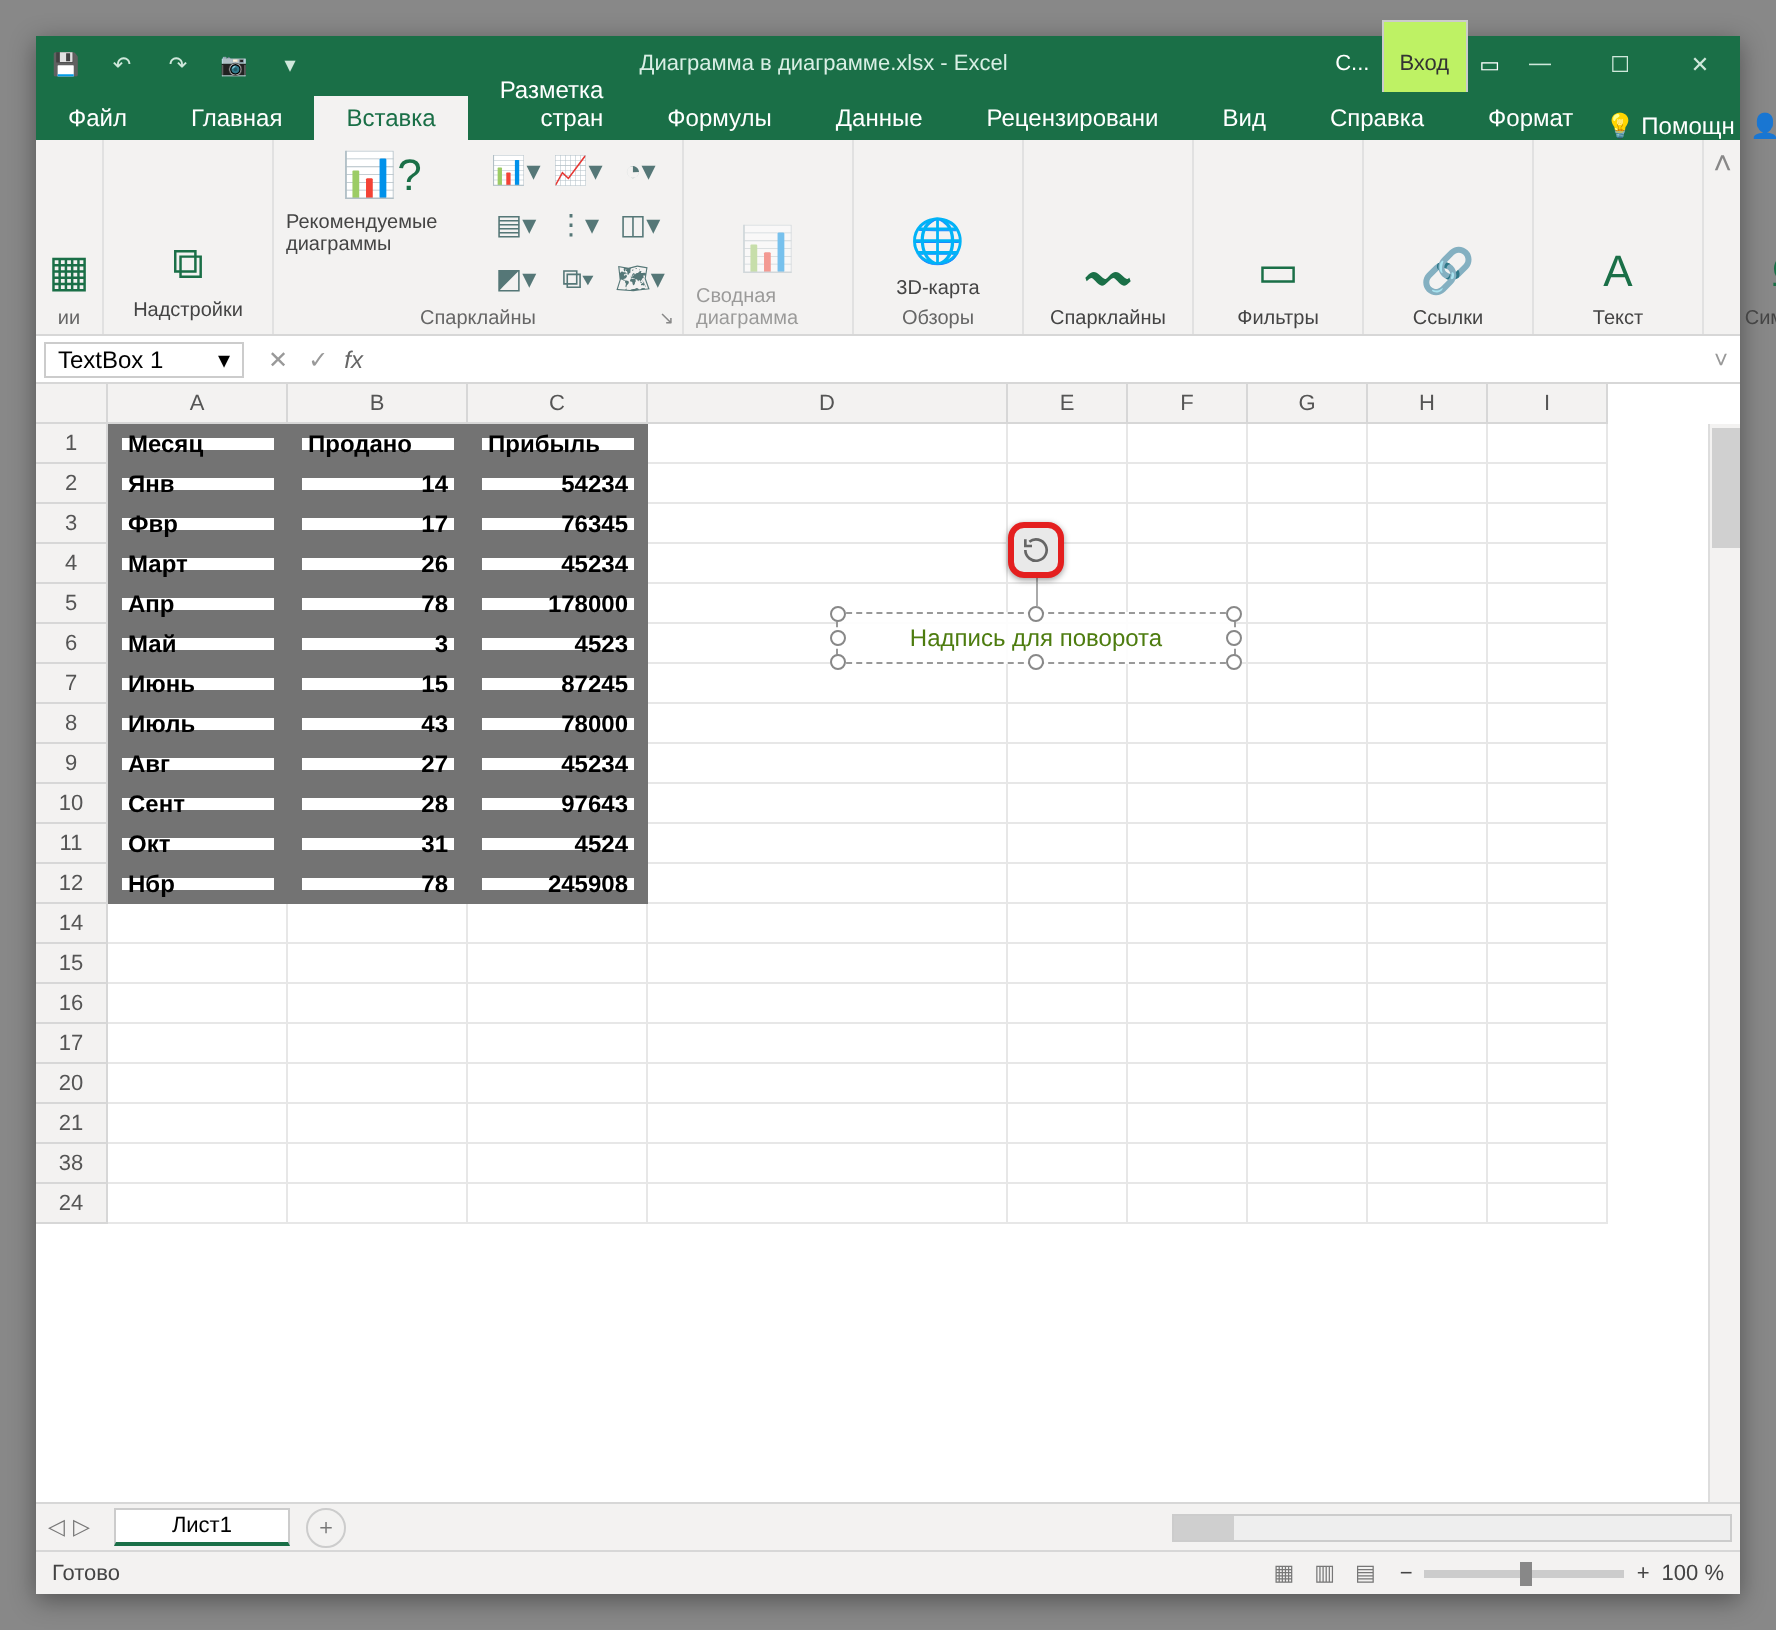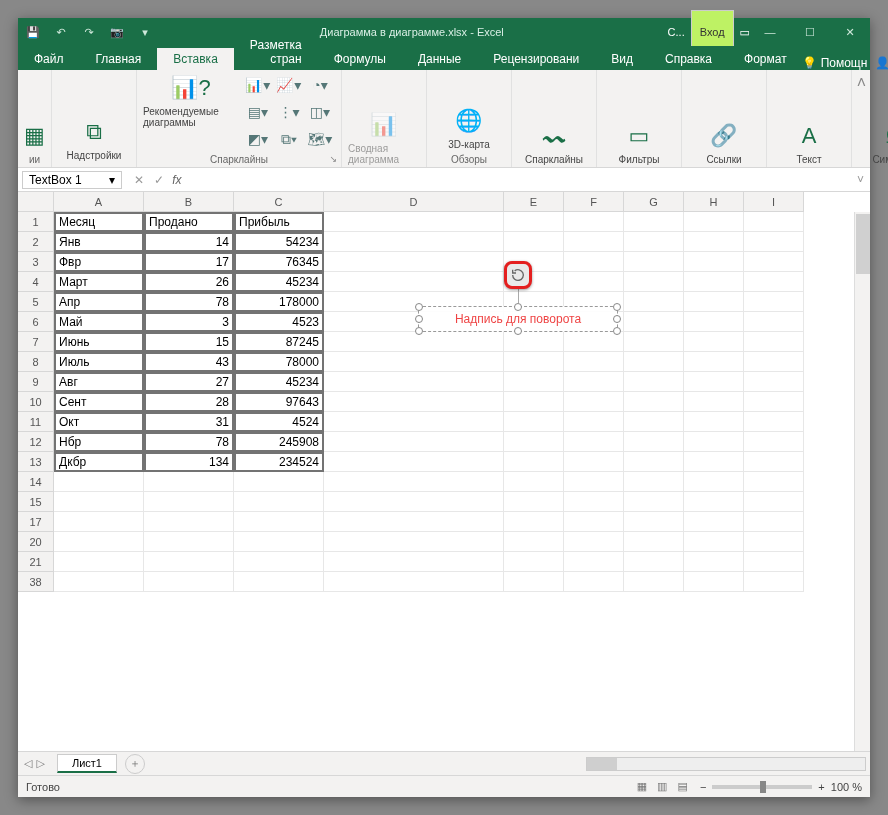--- a/index.html
+++ b/index.html
@@ -38,33 +38,33 @@
 .colhead-row { display: flex; height: 20px; }
 .corner { width: 36px; background: #f3f2f1; border-right: 1px solid #d7d7d7; border-bottom: 1px solid #d7d7d7; }
 .colhead { width: 90px; background: #f3f2f1; border-right: 1px solid #d7d7d7; border-bottom: 1px solid #d7d7d7; display: flex; align-items: center; justify-content: center; font-size: 11px; color: #555; }
 .colhead.wide { width: 180px; }
 .colhead.narrow { width: 60px; }
 .datarow { display: flex; height: 20px; }
 .rowhead { width: 36px; background: #f3f2f1; border-right: 1px solid #d7d7d7; border-bottom: 1px solid #d7d7d7; display: flex; align-items: center; justify-content: center; font-size: 11px; color: #555; }
 .cell { width: 90px; border-right: 1px solid #e7e7e7; border-bottom: 1px solid #e7e7e7; font-size: 12px; padding: 1px 3px; display: flex; align-items: center; }
 .cell.wide { width: 180px; }
 .cell.narrow { width: 60px; }
-.cell.b { border: 2px solid #737373; }
+.cell.b { border: 7px solid #737373; font-weight: bold; }
 .cell.num { justify-content: flex-end; }
-.textbox-shape { position: absolute; left: 400px; top: 114px; width: 200px; height: 26px; border: 1px dashed #999; background: rgba(255,255,255,.9); display: flex; align-items: center; justify-content: center; font-size: 12px; color: #ef4444; }
+.textbox-shape { position: absolute; left: 400px; top: 114px; width: 200px; height: 26px; border: 1px dashed #999; background: rgba(255,255,255,.9); display: flex; align-items: center; justify-content: center; font-size: 12px; color: #4d7c0f; }
 .handle { position: absolute; width: 8px; height: 8px; background: #fff; border: 1px solid #888; border-radius: 50%; }
 .handle.tl { left: -4px; top: -4px; } .handle.tm { left: calc(50% - 4px); top: -4px; } .handle.tr { right: -4px; top: -4px; }
 .handle.ml { left: -4px; top: calc(50% - 4px); } .handle.mr { right: -4px; top: calc(50% - 4px); }
 .handle.bl { left: -4px; bottom: -4px; } .handle.bm { left: calc(50% - 4px); bottom: -4px; } .handle.br { right: -4px; bottom: -4px; }
 .rot-handle { position: absolute; left: calc(50% - 14px); top: -46px; width: 28px; height: 28px; border: 3px solid #e41f1f; border-radius: 8px; background: #e9e9e9; display:flex;align-items:center;justify-content:center; box-shadow: 0 1px 3px rgba(0,0,0,.4);}
 .rot-handle svg { width: 16px; height: 16px; }
 .rot-line { position: absolute; left: 50%; top: -18px; width: 1px; height: 14px; background: #aaa; }
 .sheet-tabs { height: 24px; border-top: 1px solid #d7d7d7; display: flex; align-items: center; font-size: 11px; background: #f3f2f1; }
 .sheet-tabs .navbtns { display: flex; gap: 4px; padding: 0 6px; color: #777; }
-.sheet-tabs .stab { background: #fff; border: 1px solid #ccc; border-bottom: 2px solid #1a6f47; padding: 2px 14px; margin-left: 6px; }
+.sheet-tabs .stab { background: #fff; border: 1px solid #ccc; border-bottom: 2px solid #1a6f47; padding: 2px 28px; margin-left: 6px; }
 .sheet-tabs .add { width: 20px; height: 20px; border: 1px solid #ccc; border-radius: 50%; display: flex; align-items: center; justify-content: center; margin-left: 8px; color: #777; }
 .sheet-tabs .hscroll { flex:1; display:flex; justify-content:flex-end; padding-right:4px; }
 .sheet-tabs .hscroll .track { width: 280px; height: 14px; background: #eee; border: 1px solid #ccc; position: relative; }
 .sheet-tabs .hscroll .thumb { position:absolute; left:0; width: 30px; height:12px; background:#cfcfcf; }
 .statusbar { height: 22px; background: #f3f2f1; border-top: 1px solid #d7d7d7; display: flex; align-items: center; font-size: 11px; padding: 0 8px; color: #444; }
 .statusbar .views { margin-left: auto; display: flex; gap: 10px; color: #777; }
 .statusbar .zoom { display: flex; align-items: center; gap: 6px; margin-left: 12px; }
 .statusbar .zoom .slider { width: 100px; height: 4px; background: #ccc; position: relative; }
 .statusbar .zoom .slider .knob { position: absolute; left: 48px; top: -4px; width: 6px; height: 12px; background: #888; }
 .vscroll { position:absolute; right:0; top:20px; bottom:0; width:16px; background:#f3f2f1; border-left:1px solid #ddd; }
@@ -359,32 +359,20 @@
           <div class="cell b num">78</div>
           <div class="cell b num">245908</div>
           <div class="cell wide"></div>
           <div class="cell narrow"></div>
           <div class="cell narrow"></div>
           <div class="cell narrow"></div>
           <div class="cell narrow"></div>
           <div class="cell narrow"></div>
         </div>
         <div class="datarow">
-          <div class="rowhead">13</div>
-          <div class="cell b">Дкбр</div>
-          <div class="cell b num">134</div>
-          <div class="cell b num">234524</div>
-          <div class="cell wide"></div>
-          <div class="cell narrow"></div>
-          <div class="cell narrow"></div>
-          <div class="cell narrow"></div>
-          <div class="cell narrow"></div>
-          <div class="cell narrow"></div>
-        </div>
-        <div class="datarow">
           <div class="rowhead">14</div>
           <div class="cell"></div>
           <div class="cell"></div>
           <div class="cell"></div>
           <div class="cell wide"></div>
           <div class="cell narrow"></div>
           <div class="cell narrow"></div>
           <div class="cell narrow"></div>
           <div class="cell narrow"></div>
           <div class="cell narrow"></div>
@@ -395,20 +383,32 @@
           <div class="cell"></div>
           <div class="cell"></div>
           <div class="cell wide"></div>
           <div class="cell narrow"></div>
           <div class="cell narrow"></div>
           <div class="cell narrow"></div>
           <div class="cell narrow"></div>
           <div class="cell narrow"></div>
         </div>
         <div class="datarow">
+          <div class="rowhead">16</div>
+          <div class="cell"></div>
+          <div class="cell"></div>
+          <div class="cell"></div>
+          <div class="cell wide"></div>
+          <div class="cell narrow"></div>
+          <div class="cell narrow"></div>
+          <div class="cell narrow"></div>
+          <div class="cell narrow"></div>
+          <div class="cell narrow"></div>
+        </div>
+        <div class="datarow">
           <div class="rowhead">17</div>
           <div class="cell"></div>
           <div class="cell"></div>
           <div class="cell"></div>
           <div class="cell wide"></div>
           <div class="cell narrow"></div>
           <div class="cell narrow"></div>
           <div class="cell narrow"></div>
           <div class="cell narrow"></div>
           <div class="cell narrow"></div>
@@ -432,20 +432,32 @@
           <div class="cell"></div>
           <div class="cell wide"></div>
           <div class="cell narrow"></div>
           <div class="cell narrow"></div>
           <div class="cell narrow"></div>
           <div class="cell narrow"></div>
           <div class="cell narrow"></div>
         </div>
         <div class="datarow">
           <div class="rowhead">38</div>
+          <div class="cell"></div>
+          <div class="cell"></div>
+          <div class="cell"></div>
+          <div class="cell wide"></div>
+          <div class="cell narrow"></div>
+          <div class="cell narrow"></div>
+          <div class="cell narrow"></div>
+          <div class="cell narrow"></div>
+          <div class="cell narrow"></div>
+        </div>
+        <div class="datarow">
+          <div class="rowhead">24</div>
           <div class="cell"></div>
           <div class="cell"></div>
           <div class="cell"></div>
           <div class="cell wide"></div>
           <div class="cell narrow"></div>
           <div class="cell narrow"></div>
           <div class="cell narrow"></div>
           <div class="cell narrow"></div>
           <div class="cell narrow"></div>
         </div>

